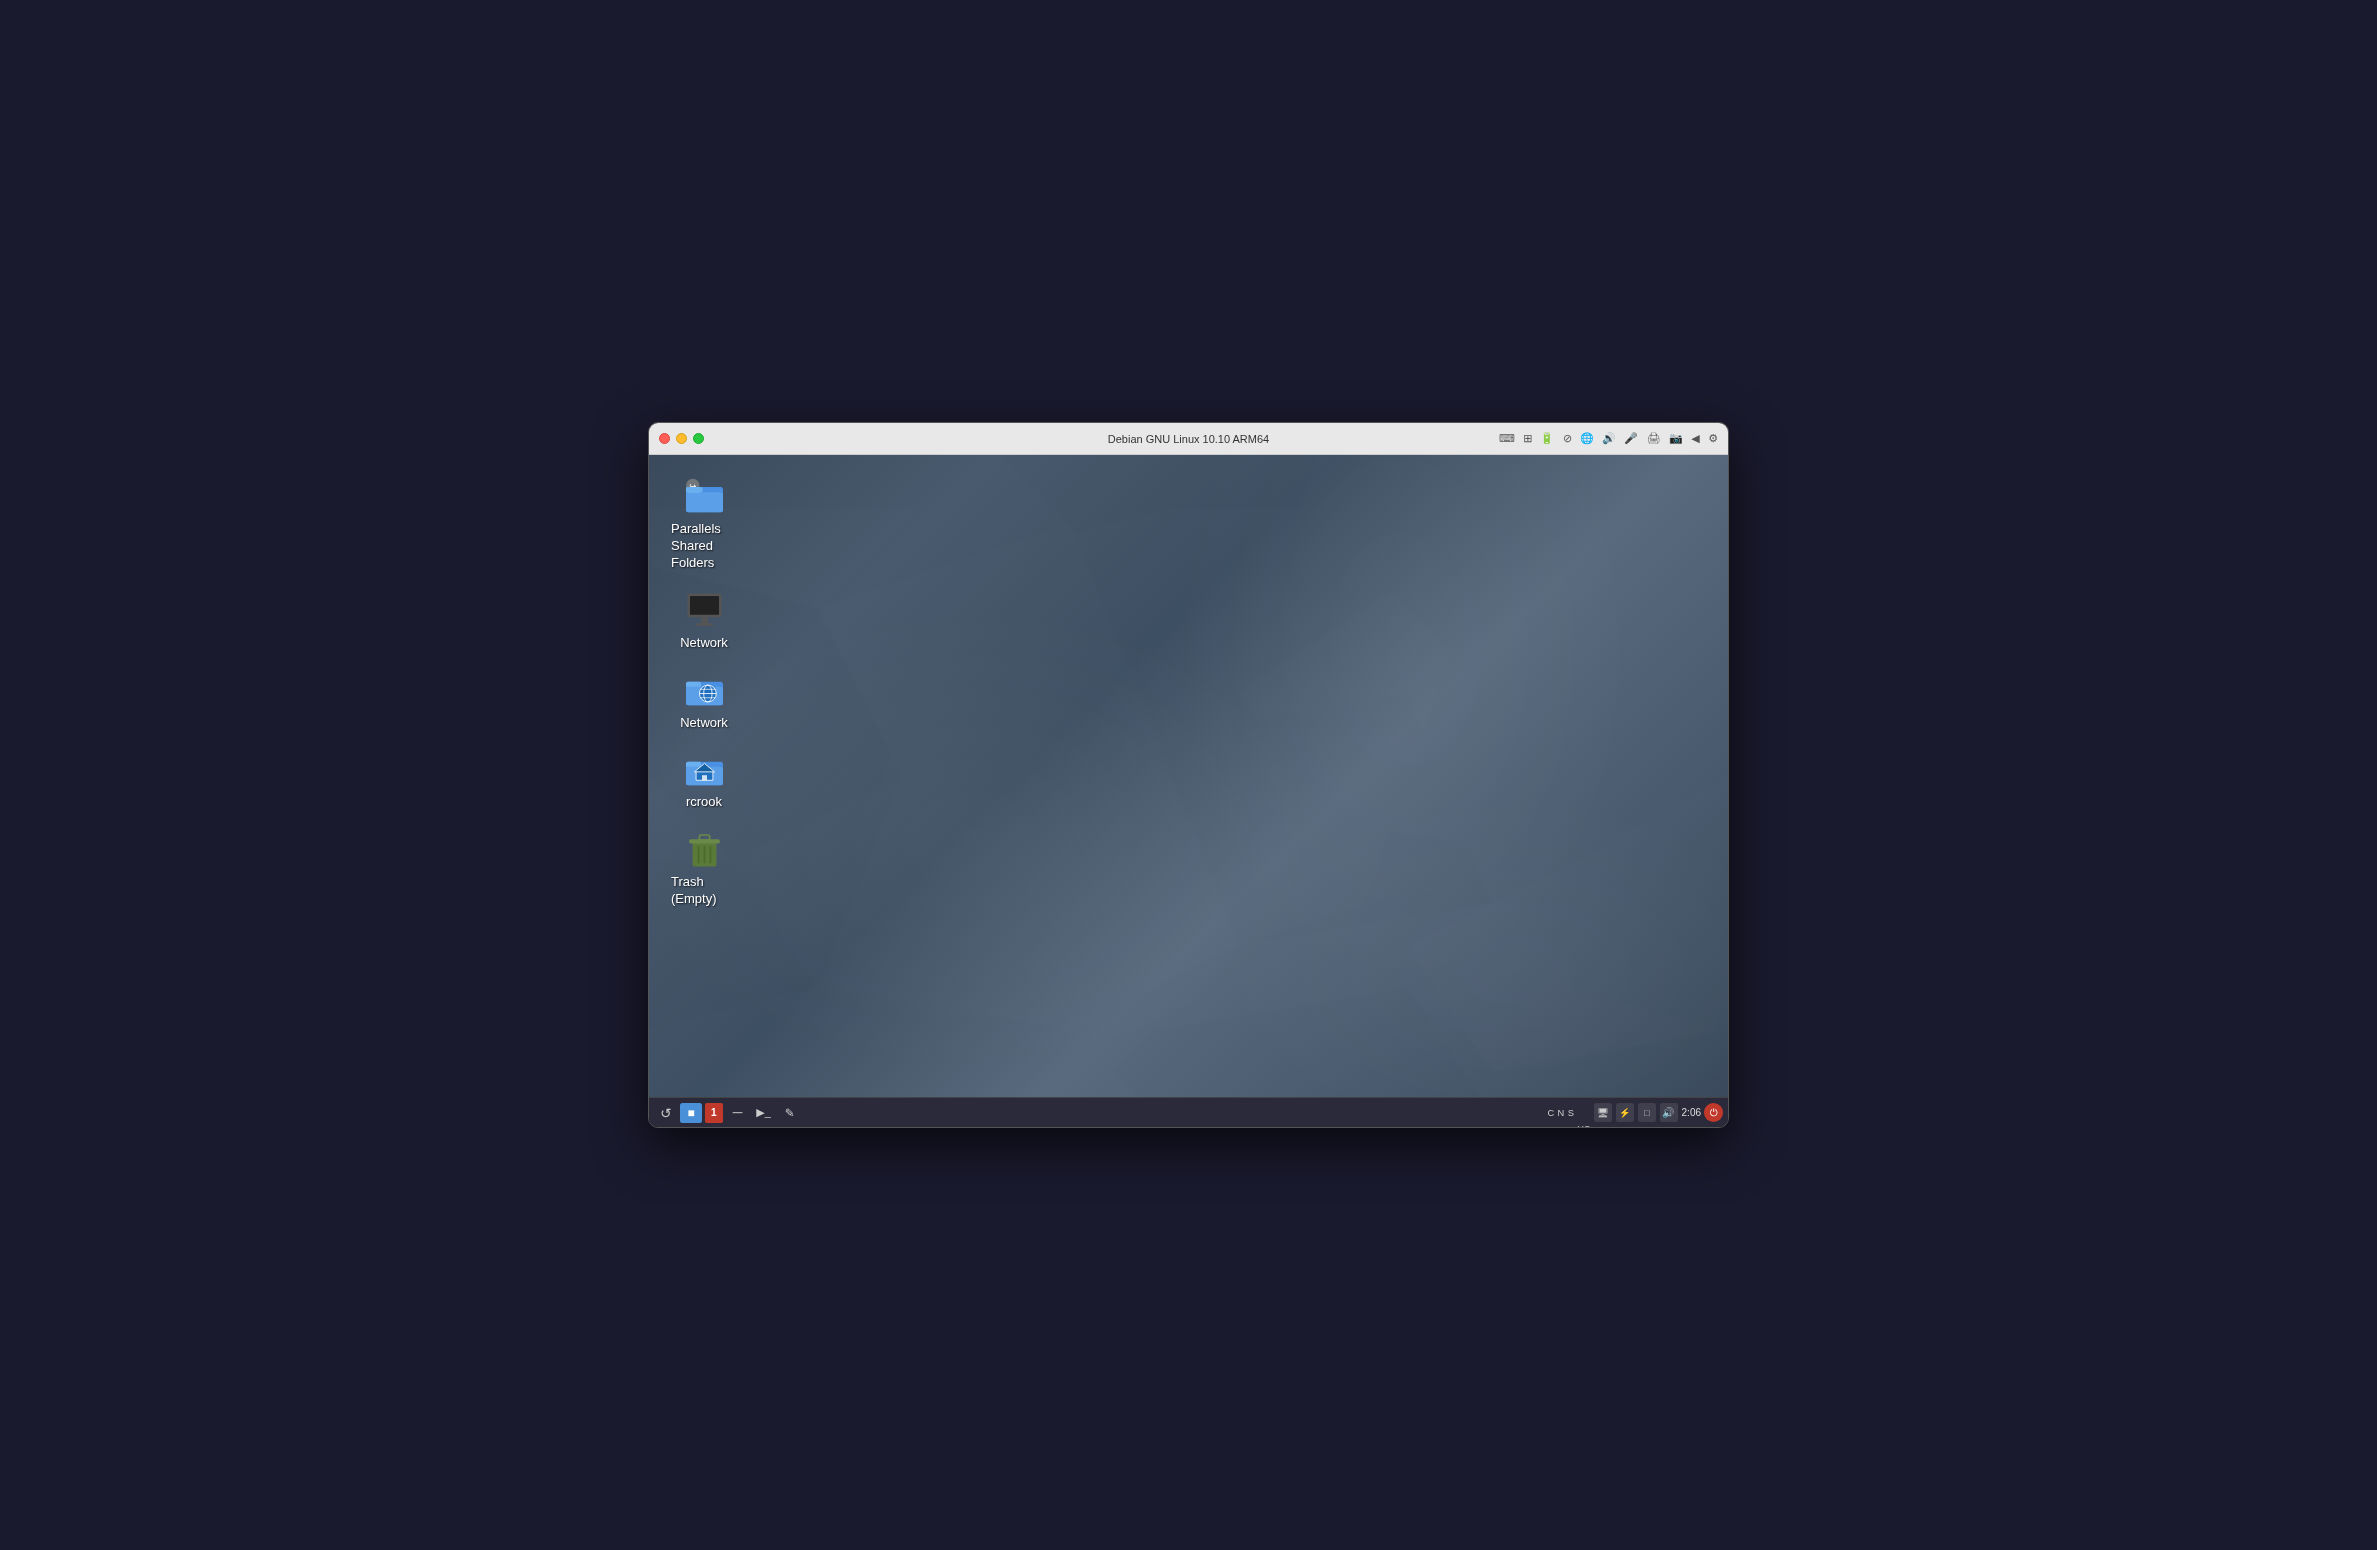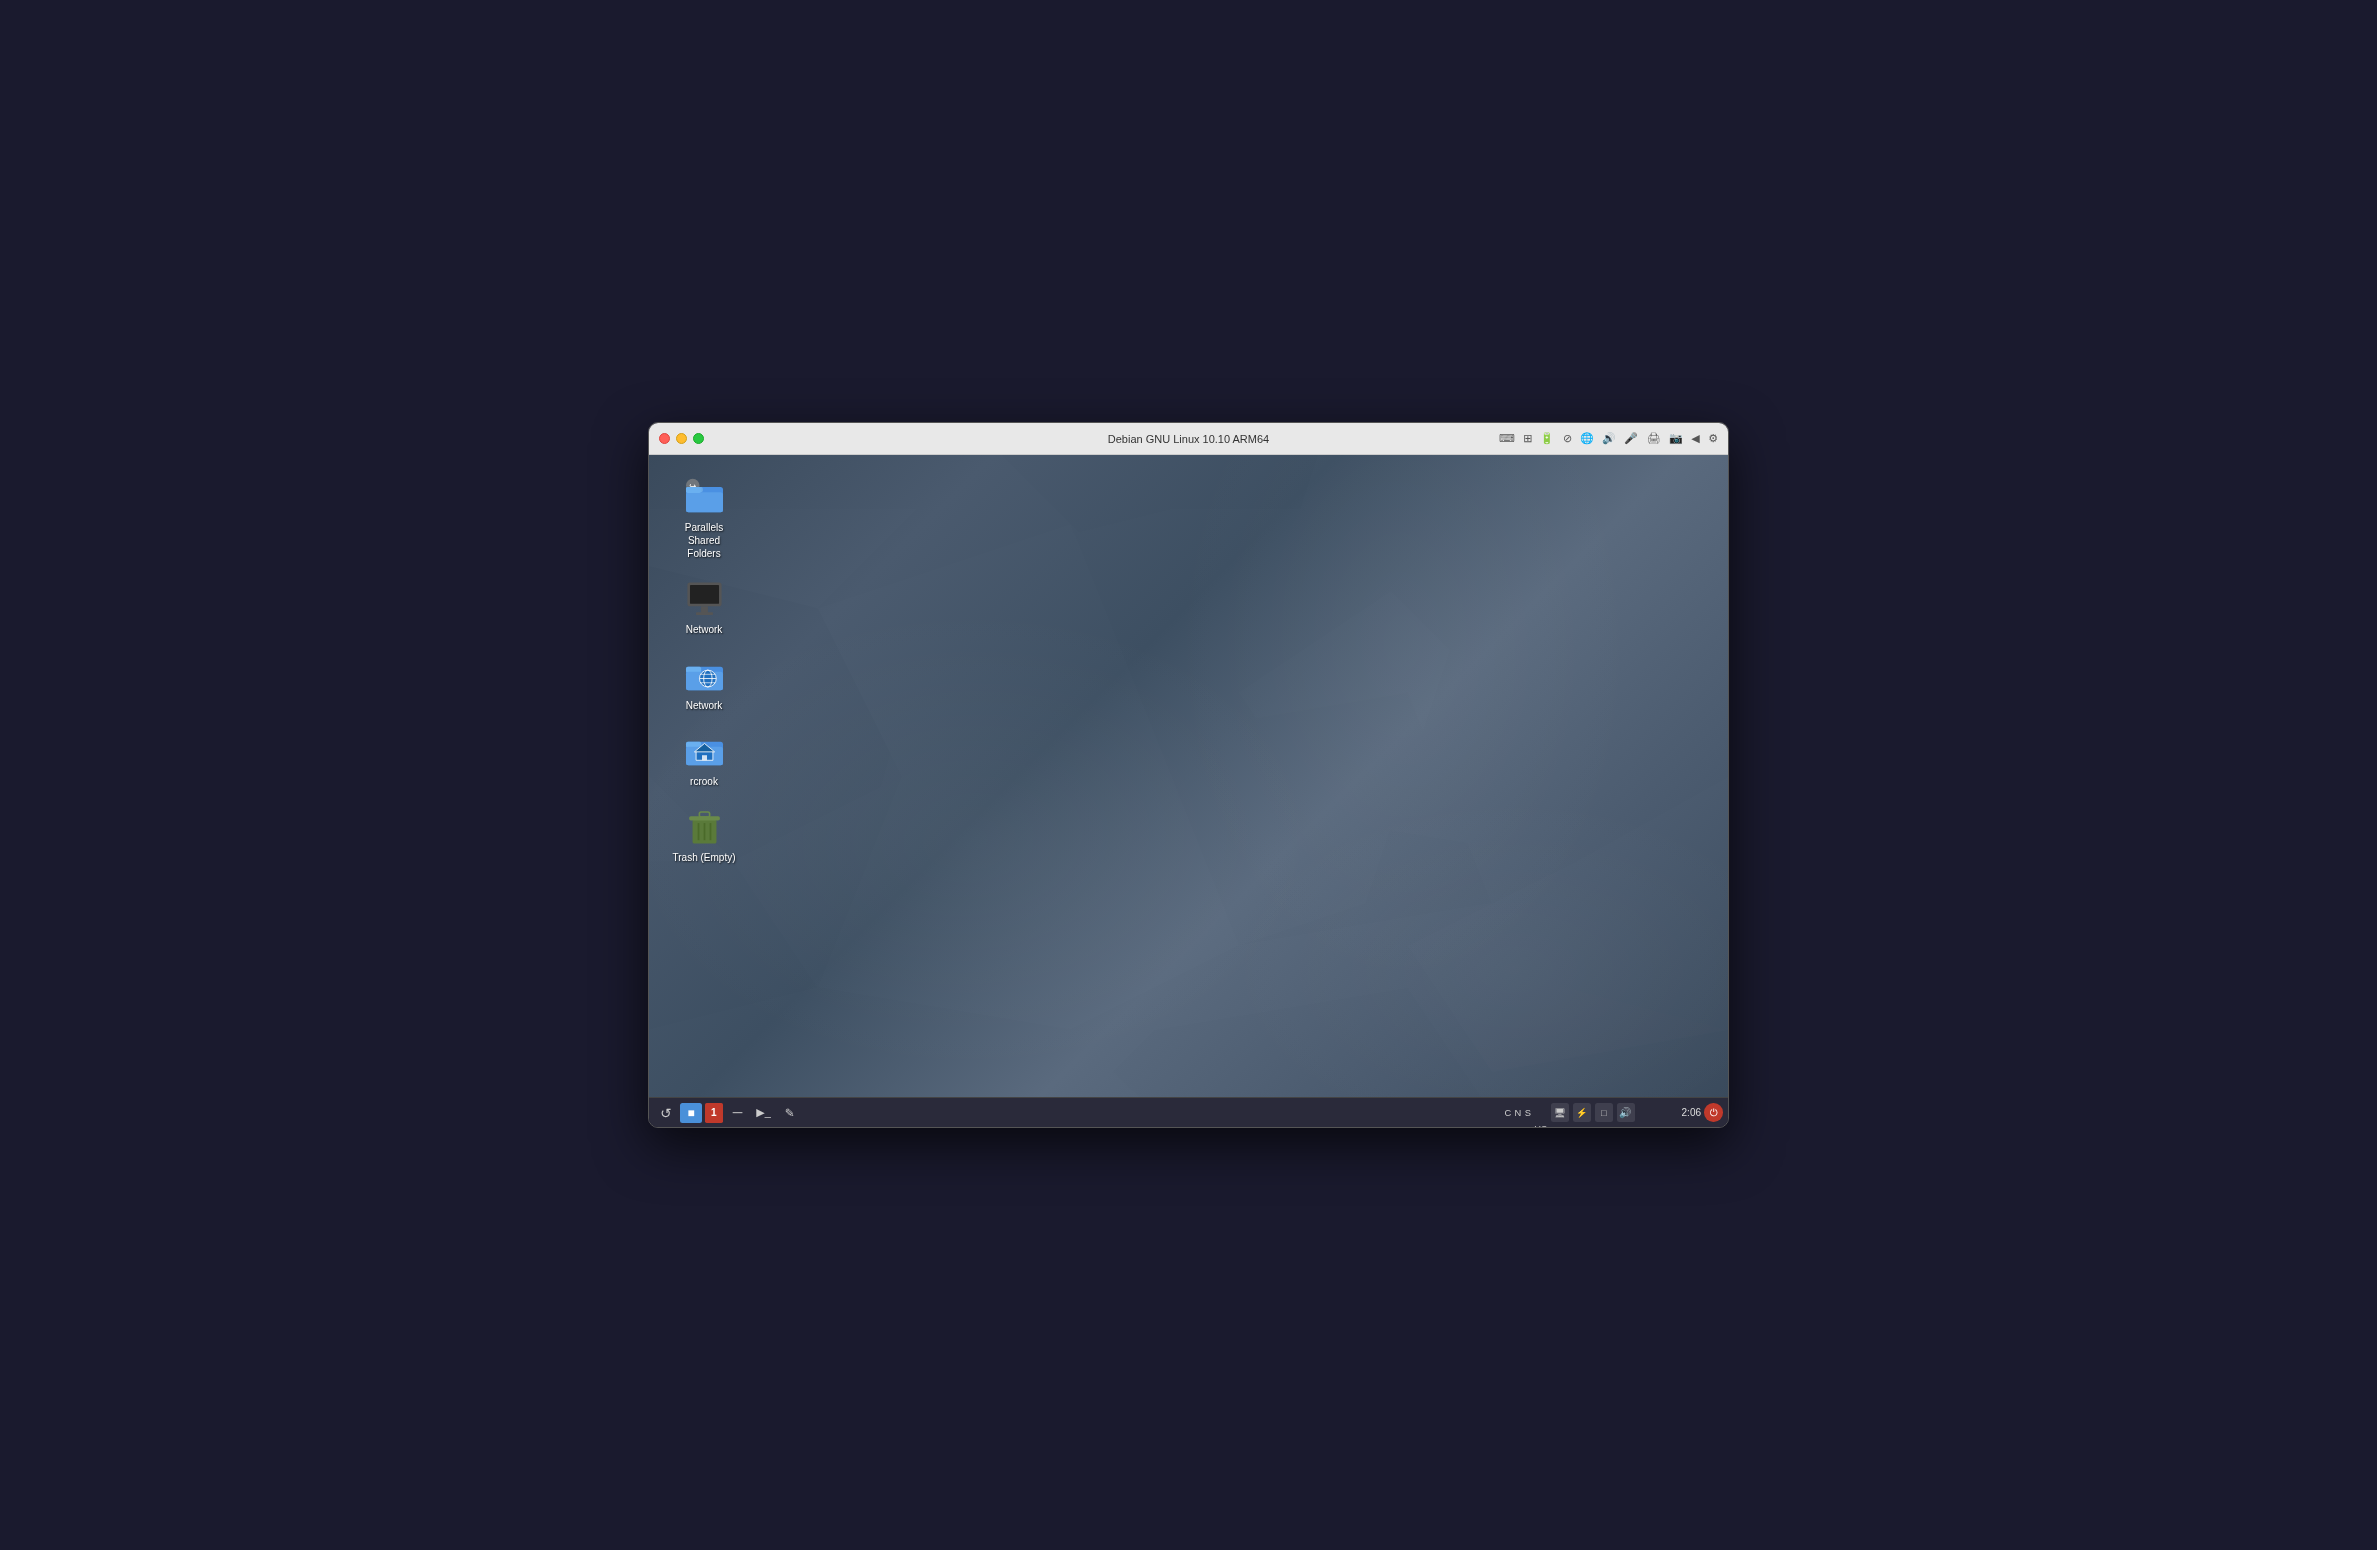--- a/index.html
+++ b/index.html
@@ -124,23 +124,22 @@
     }
 
     .icon-img {
       width: 41px;
       height: 41px;
       margin-bottom: 3.4px;
       position: relative;
     }
 
     .icon-label {
-      font-size: 10px;
+      font-size: 13px;
       color: #fff;
-      text-align: center;
       text-shadow: 0.8px 0.8px 1.7px rgba(0,0,0,0.8);
       line-height: 1.3;
       word-break: break-word;
     }
 
     
     .taskbar {
       height: 30px;
       background: #2a2a3a;
       display: flex;
@@ -191,21 +190,20 @@
 
     .taskbar-text {
       font-size: 9.3px;
       color: #ccc;
     }
 
     .taskbar-clock {
       font-size: 10px;
       color: #ddd;
       font-weight: 500;
-      margin-left: 43px;
     }
 
     .taskbar-shutdown {
       width: 18.6px;
       height: 18.6px;
       background: #c0392b;
       border-radius: 50%;
       display: flex;
       align-items: center;
       justify-content: center;

